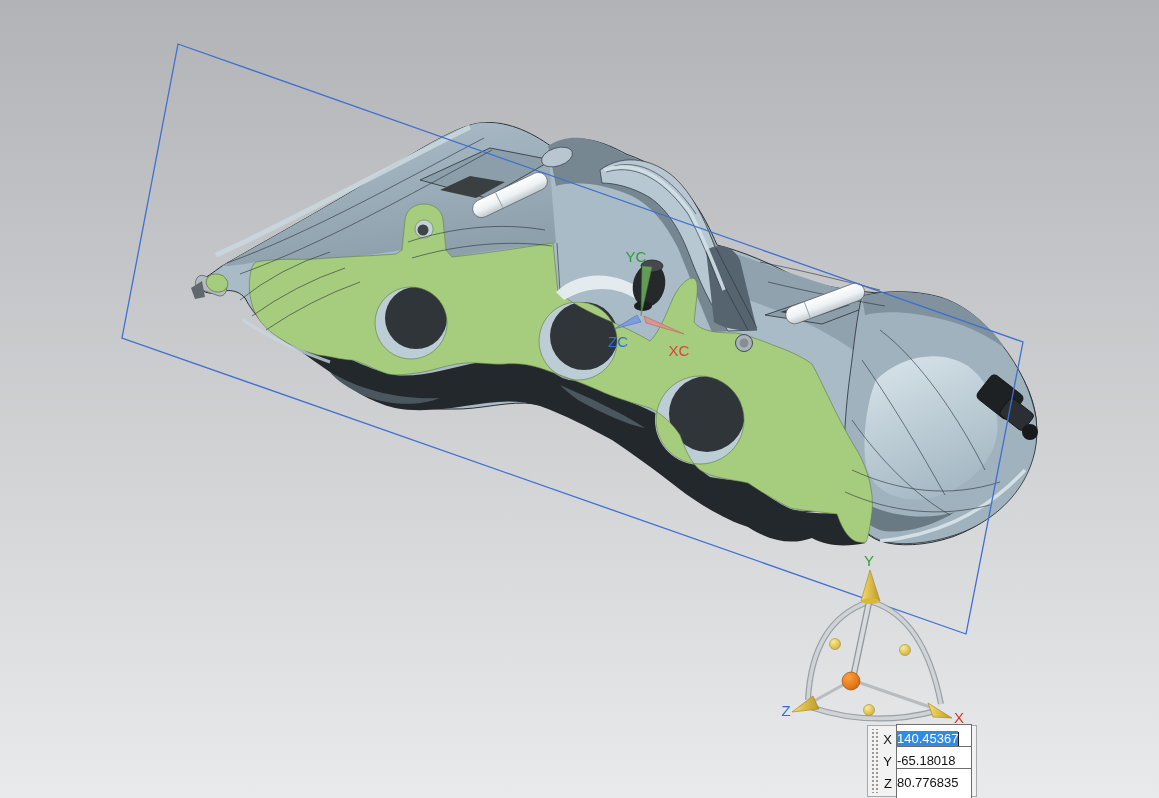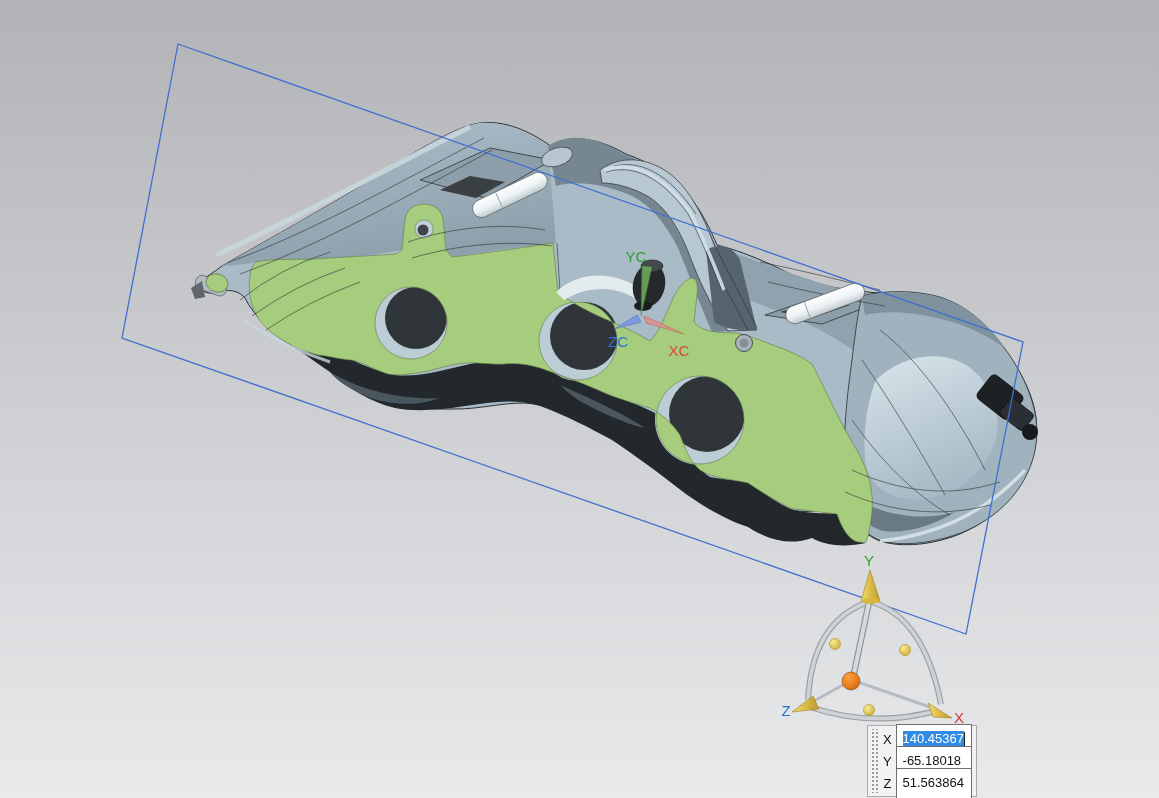--- a/index.html
+++ b/index.html
@@ -20,21 +20,21 @@
   .grip{
     width:9px;align-self:stretch;
     background-image:radial-gradient(#9a9a9a 1px,transparent 1.3px);
     background-size:4px 4px;background-position:1px 2px;
   }
   .rows{flex:1;display:flex;flex-direction:column;gap:2px;}
   .row{display:flex;align-items:center;gap:4px;height:20px;}
   .lbl{width:10px;text-align:right;font-size:13px;color:#111;}
   .field{
     flex:1;height:31px;background:#fff;border:1px solid #6e6e6e;
-    display:flex;align-items:center;padding:0 6px;box-sizing:border-box;
+    display:flex;align-items:center;padding:0 0;box-sizing:border-box;
     font-size:13px;color:#111;overflow:hidden;
   }
   .field.selected .val{background:#2f8be4;color:#fff;}
   .val{white-space:nowrap;line-height:16px;}
   .caret{display:inline-block;width:1px;height:14px;background:#1a1a1a;margin-left:0;}
 </style>
 </head>
 <body>
 
 <svg id="scene" width="1159" height="798" viewBox="0 0 1159 798">
@@ -270,17 +270,17 @@
     </div>
     <div class="row">
       <span class="lbl">Y</span>
       <div class="field">
         <span class="val">-65.18018</span>
       </div>
     </div>
     <div class="row">
       <span class="lbl">Z</span>
       <div class="field">
-        <span class="val">51.563864</span>
+        <span class="val">80.776835</span>
       </div>
     </div>
   </div>
 </div>
 
 </body></html>

